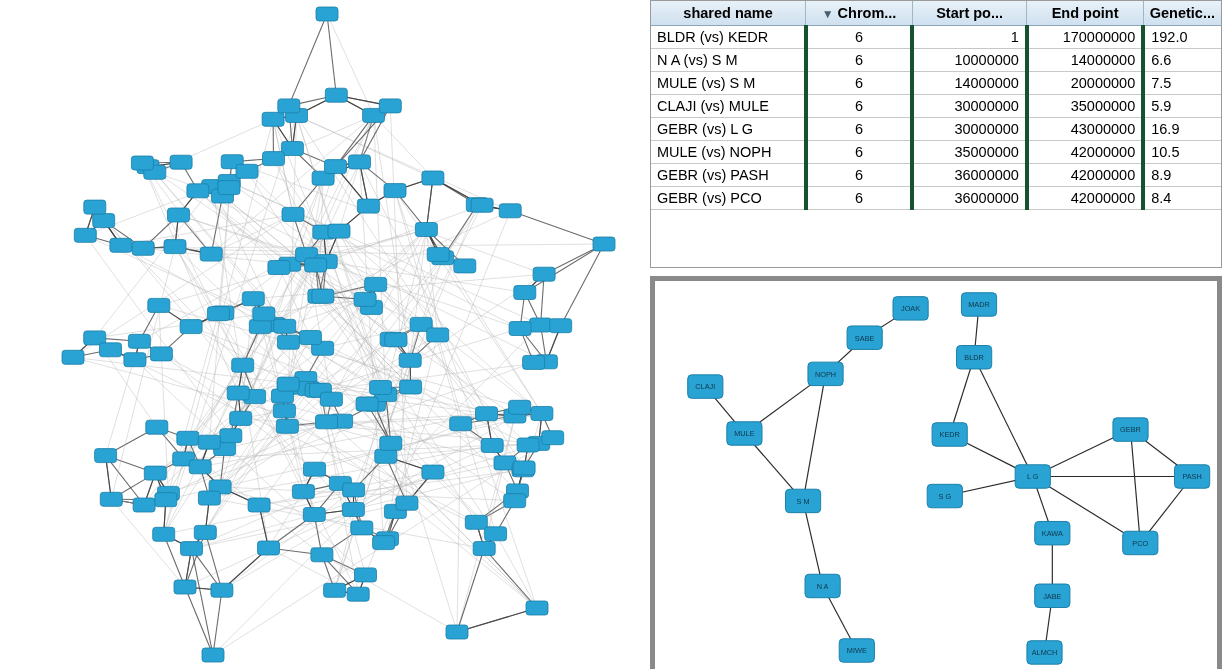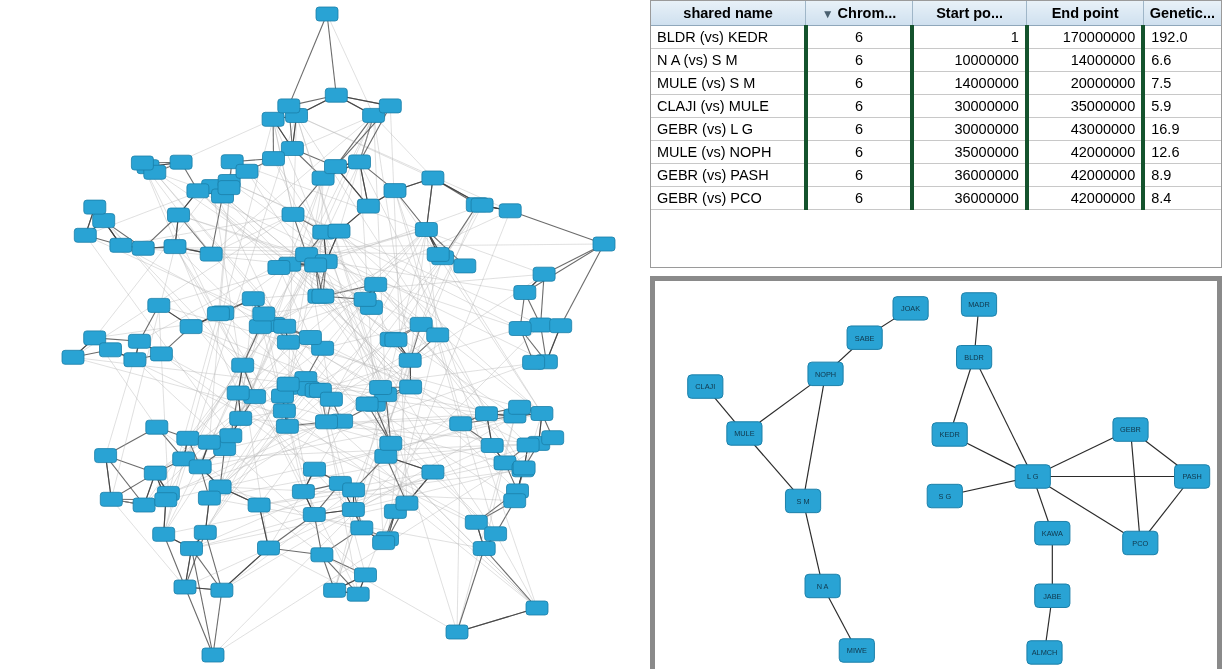--- a/index.html
+++ b/index.html
@@ -1055,21 +1055,21 @@
           <td class="col-chrom">6</td>
           <td class="col-start">30000000</td>
           <td class="col-end">43000000</td>
           <td class="col-gen">16.9</td>
         </tr>
         <tr>
           <td class="col-name">MULE (vs) NOPH</td>
           <td class="col-chrom">6</td>
           <td class="col-start">35000000</td>
           <td class="col-end">42000000</td>
-          <td class="col-gen">12.6</td>
+          <td class="col-gen">10.5</td>
         </tr>
         <tr>
           <td class="col-name">GEBR (vs) PASH</td>
           <td class="col-chrom">6</td>
           <td class="col-start">36000000</td>
           <td class="col-end">42000000</td>
           <td class="col-gen">8.9</td>
         </tr>
         <tr>
           <td class="col-name">GEBR (vs) PCO</td>

